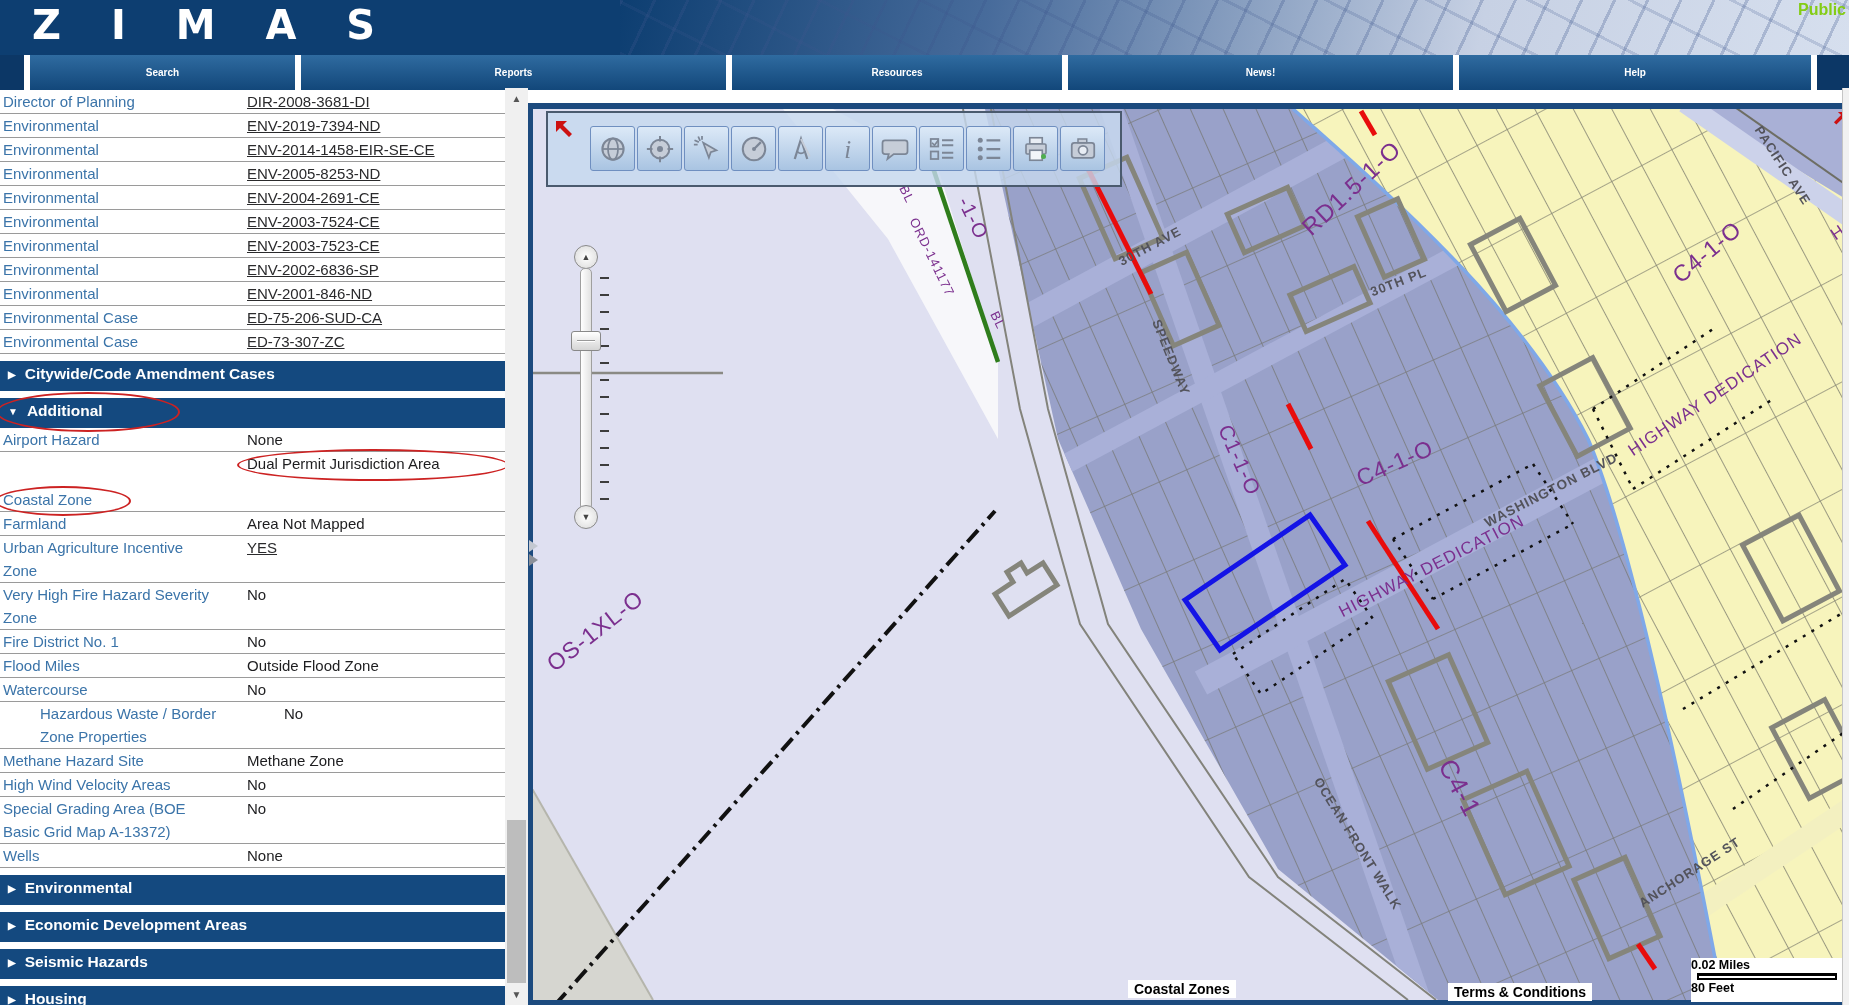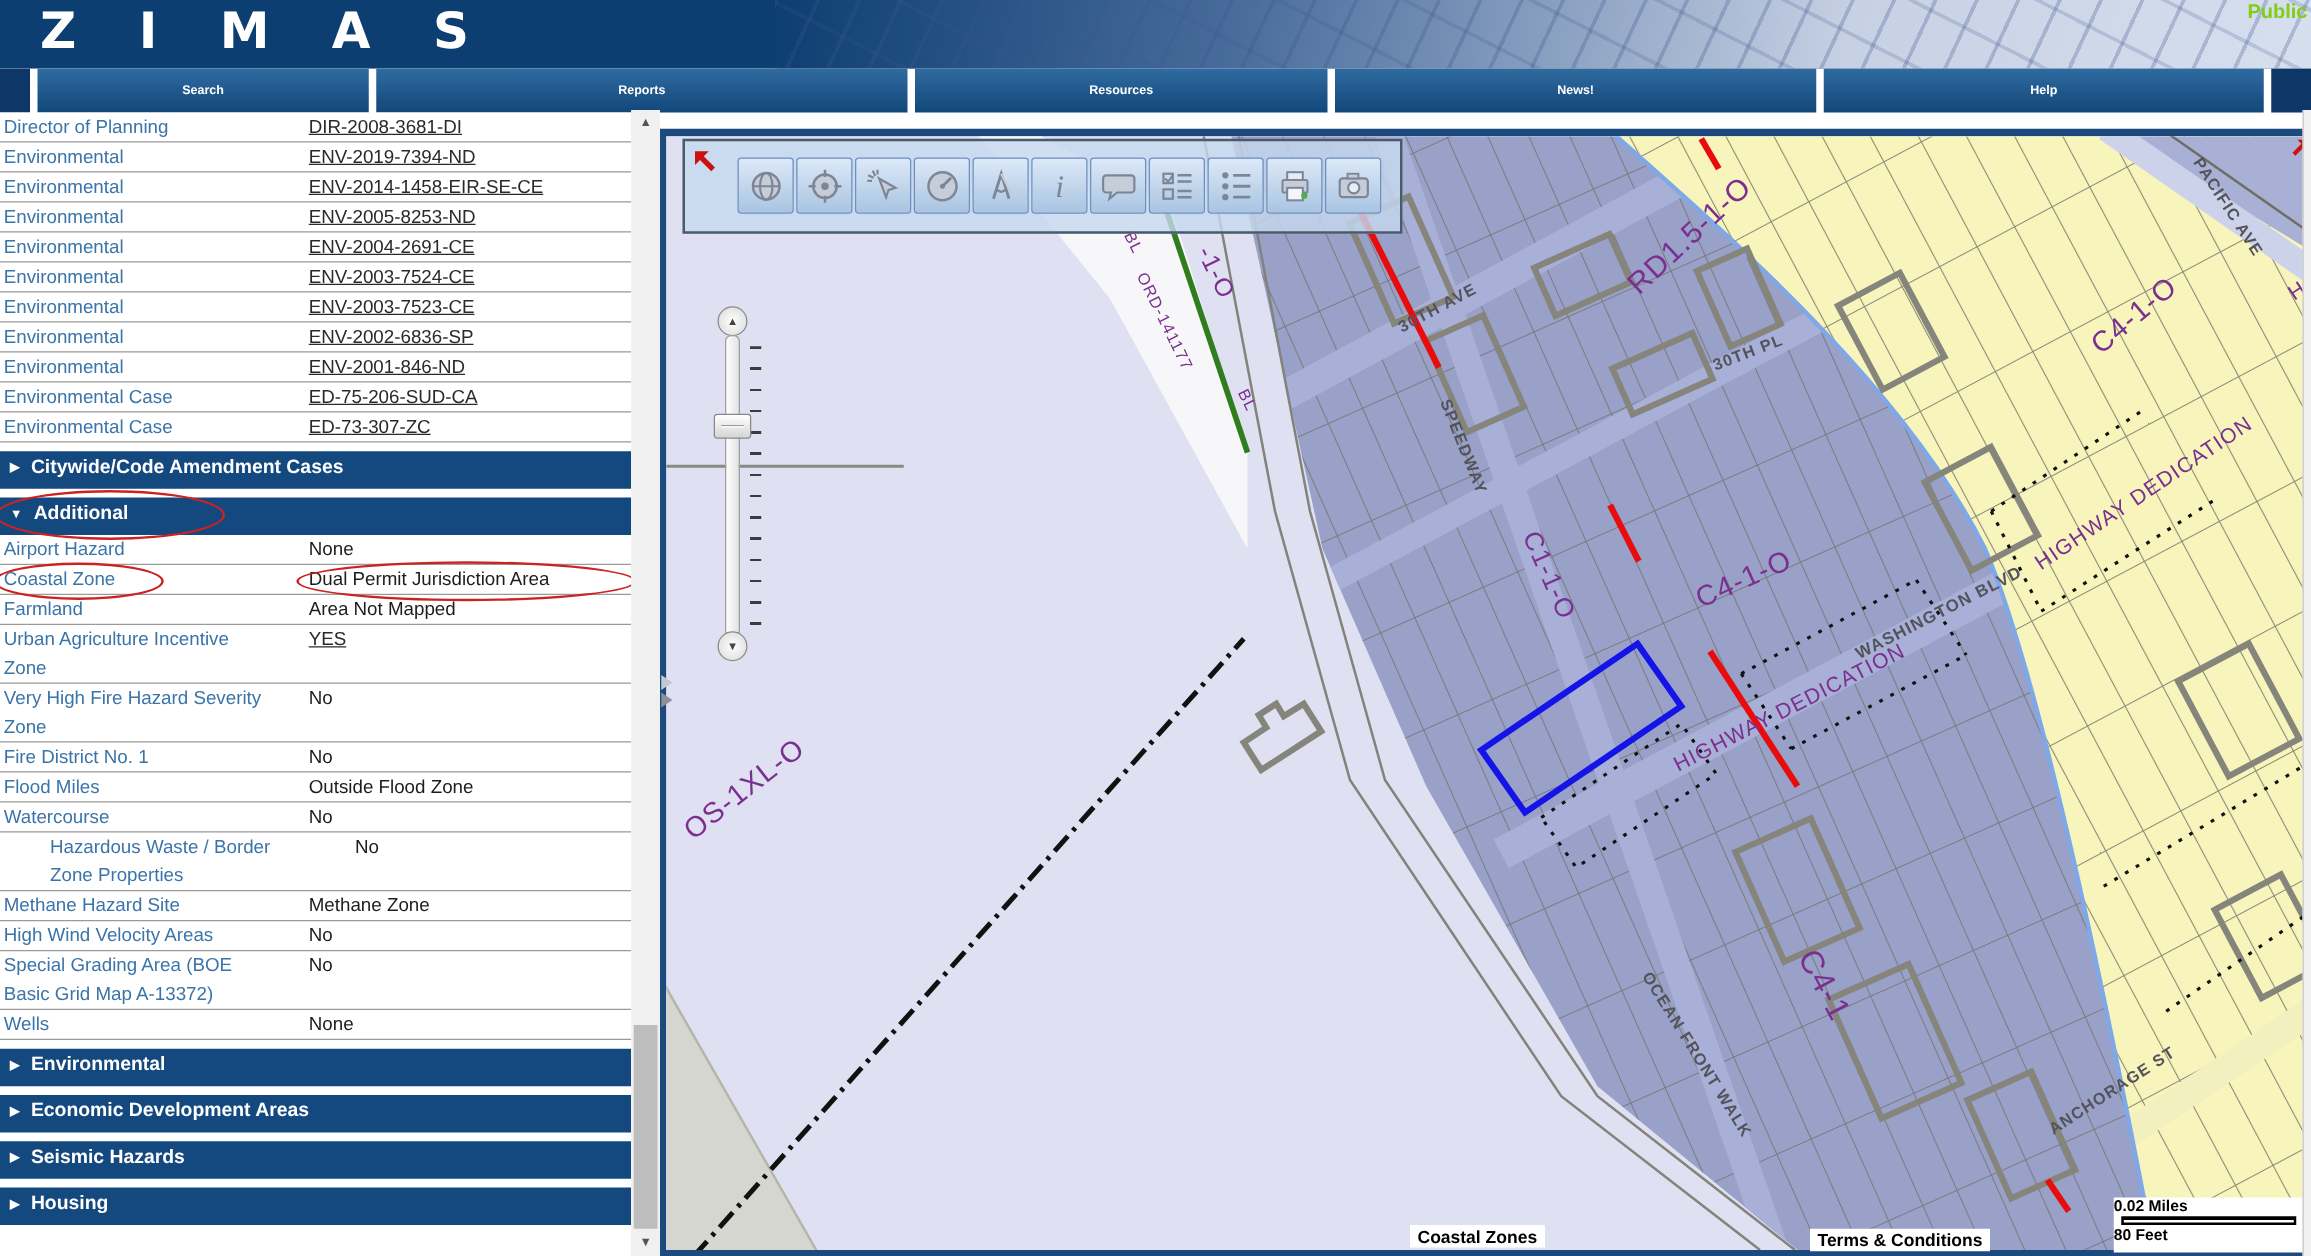--- a/index.html
+++ b/index.html
@@ -159,21 +159,21 @@
     <span class="tri">▼</span><span>Additional</span>
     <div class="red-oval" style="left:-4px;top:-6px;width:180px;height:36px;"></div>
   </div>
 
   <div id="addrows">
       <div class="srow">
         <span class="lbl" style="position: relative;">Airport Hazard</span>
         <span class="val">None</span>
       </div>
       <div class="srow">
-        <span class="lbl" style="position: relative;">Coastal Zone<div class="red-oval" style="left: -5px; top: -2px; width: 132px; height: 26px;"></div></span>
+        <span class="lbl" style="position: relative; margin-top: 36px;">Coastal Zone<div class="red-oval" style="left: -5px; top: -2px; width: 132px; height: 26px;"></div></span>
         <span class="val">Dual Permit Jurisdiction Area<div class="red-oval" style="left: -6px; top: -3px; width: 268px; height: 28px;"></div></span>
       </div>
       <div class="srow">
         <span class="lbl" style="position: relative;">Farmland</span>
         <span class="val">Area Not Mapped</span>
       </div>
       <div class="srow">
         <span class="lbl" style="position: relative;">Urban Agriculture Incentive Zone</span>
         <span class="val link">YES</span>
       </div>

